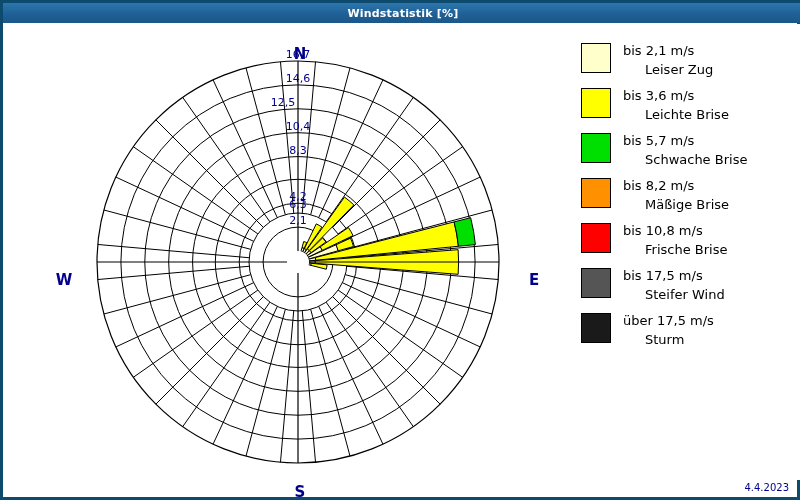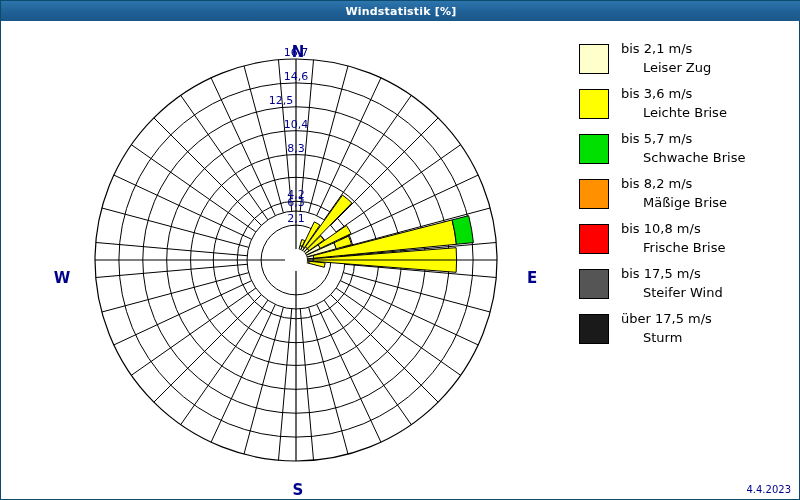--- a/index.html
+++ b/index.html
@@ -2,21 +2,21 @@
 <html><head>
 <meta charset="utf-8">
 <style>
   html,body{margin:0;padding:0;}
   body{
     width:800px;height:500px;overflow:hidden;
     font-family:"DejaVu Sans","Liberation Sans",sans-serif;
     background:#ffffff;
   }
   #app{position:relative;width:800px;height:500px;box-sizing:border-box;
-       border:1px solid #0c4a6e;background:#ffffff;}
+       border:3px solid #0c4a6e;background:#ffffff;}
 
   
   #titlebar{
     position:absolute;left:0;top:0;width:800px;height:20px;
     background:linear-gradient(to bottom,#2b6ea5 0%,#226architecture 0%,#1f6096 50%,#1b578a 100%);
     background:linear-gradient(to bottom,#2d76ad 0%,#1f6096 55%,#1b5789 100%);
     color:#ffffff;font-size:11px;font-weight:bold;
     display:flex;align-items:center;justify-content:center;
     letter-spacing:.2px;
   }
@@ -36,21 +36,21 @@
   #comp-e{left:500px;top:249px;width:60px;}
 
   
   .rtick{
     position:absolute;font-size:11px;color:#00008b;
     text-align:center;width:54px;line-height:11px;
   }
 
   
   #legend{position:absolute;left:578px;top:38px;width:210px;}
-  .legrow{display:flex;align-items:center;margin-bottom:7px;}
+  .legrow{display:flex;align-items:flex-start;margin-bottom:7px;}
   .swatch{
     width:30px;height:30px;border:1px solid #000;flex:0 0 auto;
     margin-right:12px;margin-top:2px;box-sizing:border-box;
   }
   .legtext{font-size:13px;color:#000;line-height:19px;}
   .legtext .l1{display:block;}
   .legtext .l2{display:block;margin-left:22px;}
 
   
   #datestamp{

